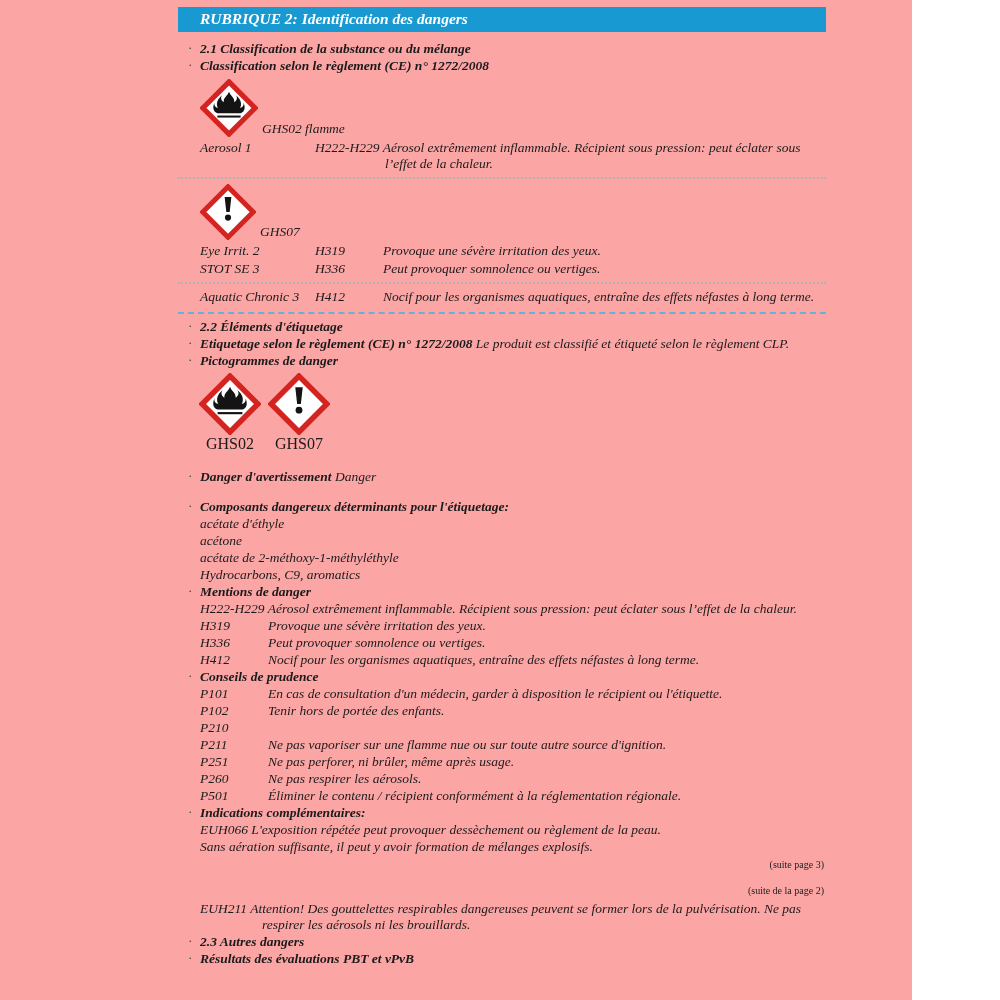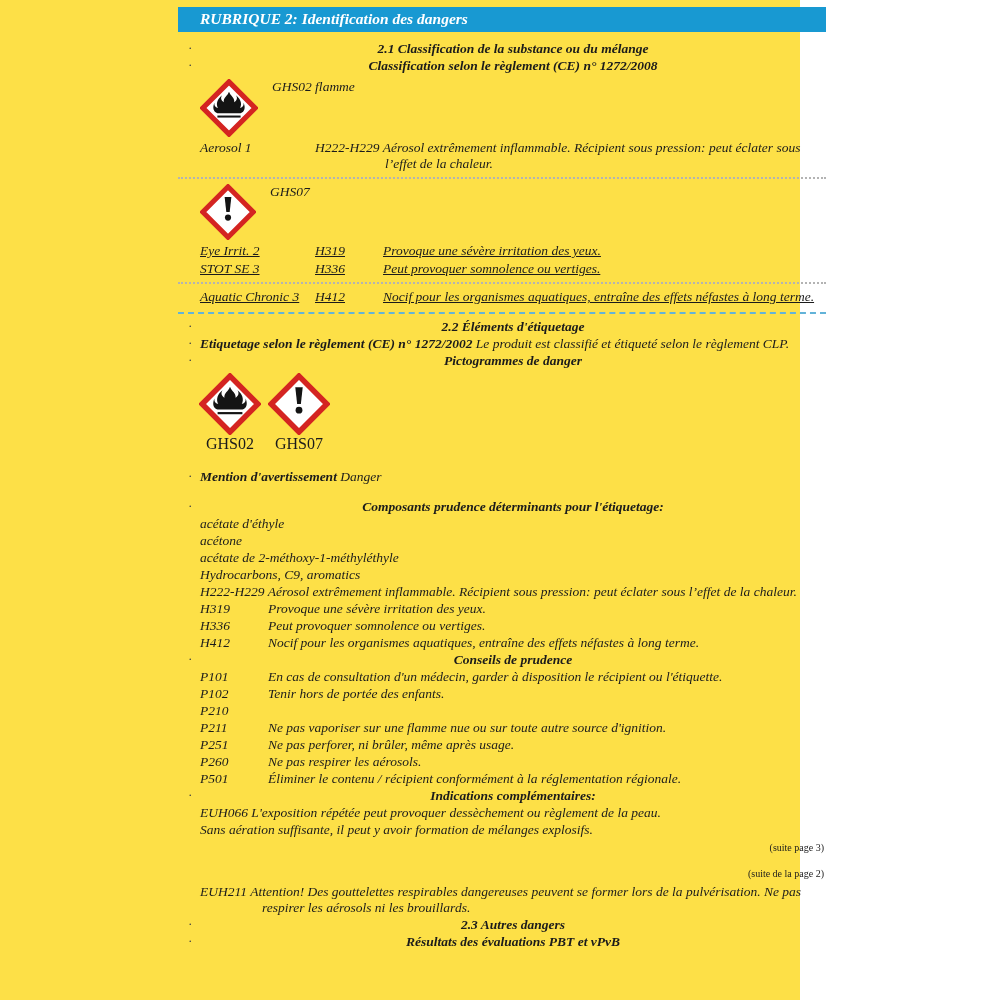--- a/index.html
+++ b/index.html
@@ -1,40 +1,40 @@
 <!DOCTYPE html>
 <html><head>
 <meta charset="utf-8">
 <style>
   html,body{margin:0;padding:0;}
   body{width:1000px;height:1000px;background:#ffffff;overflow:hidden;}
   .page{
-    position:relative;width:800px;height:1000px;background:#fde047;
+    position:relative;width:912px;height:1000px;background:#fca5a5;
     font-family:"Liberation Serif","DejaVu Serif",serif;
     font-style:italic;color:#1b1b1b;font-size:13.5px;line-height:16px;
   }
   .content{position:absolute;left:178px;top:7px;width:648px;}
   .titlebar{
     background:#1899d2;color:#ffffff;font-weight:bold;font-size:15.5px;
     padding:3px 8px 4px 22px;line-height:18px;
   }
   .line{position:relative;padding-left:22px;margin:1px 0;}
   .bullet::before{
     content:"\00B7";position:absolute;left:10px;top:-1px;
     font-style:normal;font-weight:normal;color:#444;
   }
-  .b{font-weight:bold;text-align:center;}
+  .b{font-weight:bold;}
   p{margin:0;}
   
-  .picrow{display:flex;align-items:flex-start;gap:14px;padding-left:22px;margin:5px 0 3px 0;}
+  .picrow{display:flex;align-items:flex-end;gap:4px;padding-left:22px;margin:5px 0 3px 0;}
   .picpair{display:flex;gap:5px;padding-left:20px;margin:4px 0 0 0;}
   .pict{width:64px;text-align:center;}
   .pict .plabel{font-style:normal;font-size:16px;margin-top:1px;}
   
-  .cls{display:grid;grid-template-columns:115px 68px 1fr;padding-left:22px;margin:2px 0;text-decoration:underline;}
+  .cls{display:grid;grid-template-columns:115px 68px 1fr;padding-left:22px;margin:2px 0;}
   .cls2{display:grid;grid-template-columns:115px 1fr;padding-left:22px;margin:2px 0;}
   .hang70{padding-left:70px;text-indent:-70px;}
   
   .stmt{display:grid;grid-template-columns:68px 1fr;padding-left:22px;margin:1px 0;}
   .stmt-hang{padding-left:90px;text-indent:-68px;margin:1px 0;}
   .euh-hang{padding-left:84px;text-indent:-62px;margin:1px 0;}
   .sep-gray{border-top:2px dotted #b3b3b3;margin:5px 0;height:0;}
   .sep-blue{border-top:2px dashed #62b3d8;margin:7px 0 5px 0;height:0;}
   .note{ text-align:right;font-style:normal;font-size:10px;margin:2px 2px 2px 0;}
   .gap6{height:6px;} .gap12{height:12px;} .gap16{height:16px;}
@@ -94,21 +94,21 @@
 
     <div class="cls">
       <span>Aquatic Chronic 3</span>
       <span>H412</span>
       <span>Nocif pour les organismes aquatiques, entraîne des effets néfastes à long terme.</span>
     </div>
 
     <div class="sep-blue"></div>
 
     <p class="line bullet b">2.2 Éléments d'étiquetage</p>
-    <p class="line bullet"><span class="b">Etiquetage selon le règlement (CE) n° 1272/2002</span> <span>Le produit est classifié et étiqueté selon le règlement CLP.</span></p>
+    <p class="line bullet"><span class="b">Etiquetage selon le règlement (CE) n° 1272/2008</span> <span>Le produit est classifié et étiqueté selon le règlement CLP.</span></p>
     <p class="line bullet b">Pictogrammes de danger</p>
 
     <div class="picpair">
       <div class="pict">
         <svg width="62" height="62" viewBox="0 0 100 100" style="margin:0 auto;">
           <polygon points="50,5 95,50 50,95 5,50" fill="#ffffff" stroke="#d42421" stroke-width="9"></polygon>
           <path fill="#141414" d="M50 22 C53 30 60 32 59 40 C64 37 65 32 62 28 C70 34 73 43 69 50 C74 49 76 45 75 41 C79 49 77 57 70 59 L30 59 C23 57 21 49 25 41 C24 45 26 49 31 50 C27 43 30 34 38 28 C35 32 36 37 41 40 C40 32 47 30 50 22 Z"></path>
           <rect x="30" y="63" width="40" height="3.5" fill="#141414"></rect>
         </svg>
         <div class="plabel">GHS02</div>
@@ -117,29 +117,30 @@
         <svg width="62" height="62" viewBox="0 0 100 100" style="margin:0 auto;">
           <polygon points="50,5 95,50 50,95 5,50" fill="#ffffff" stroke="#d42421" stroke-width="9"></polygon>
           <path fill="#141414" d="M44 23 L56 23 L53 50 L47 50 Z"></path>
           <circle cx="50" cy="60" r="5.5" fill="#141414"></circle>
         </svg>
         <div class="plabel">GHS07</div>
       </div>
     </div>
 
     <div class="gap16"></div>
-    <p class="line bullet"><span class="b">Mention d'avertissement</span> <span>Danger</span></p>
+    <p class="line bullet"><span class="b">Danger d'avertissement</span> <span>Danger</span></p>
 
     <div class="gap12"></div>
-    <p class="line bullet b">Composants prudence déterminants pour l'étiquetage:</p>
+    <p class="line bullet b">Composants dangereux déterminants pour l'étiquetage:</p>
     <p class="line">acétate d'éthyle</p>
     <p class="line">acétone</p>
     <p class="line">acétate de 2-méthoxy-1-méthyléthyle</p>
     <p class="line">Hydrocarbons, C9, aromatics</p>
 
+    <p class="line bullet b">Mentions de danger</p>
     <p class="line stmt-hang"><span>H222-H229</span> <span>Aérosol extrêmement inflammable. Récipient sous pression: peut éclater sous l’effet de la chaleur.</span></p>
     <div class="stmt">
       <span>H319</span>
       <span>Provoque une sévère irritation des yeux.</span>
     </div>
     <div class="stmt">
       <span>H336</span>
       <span>Peut provoquer somnolence ou vertiges.</span>
     </div>
     <div class="stmt">

